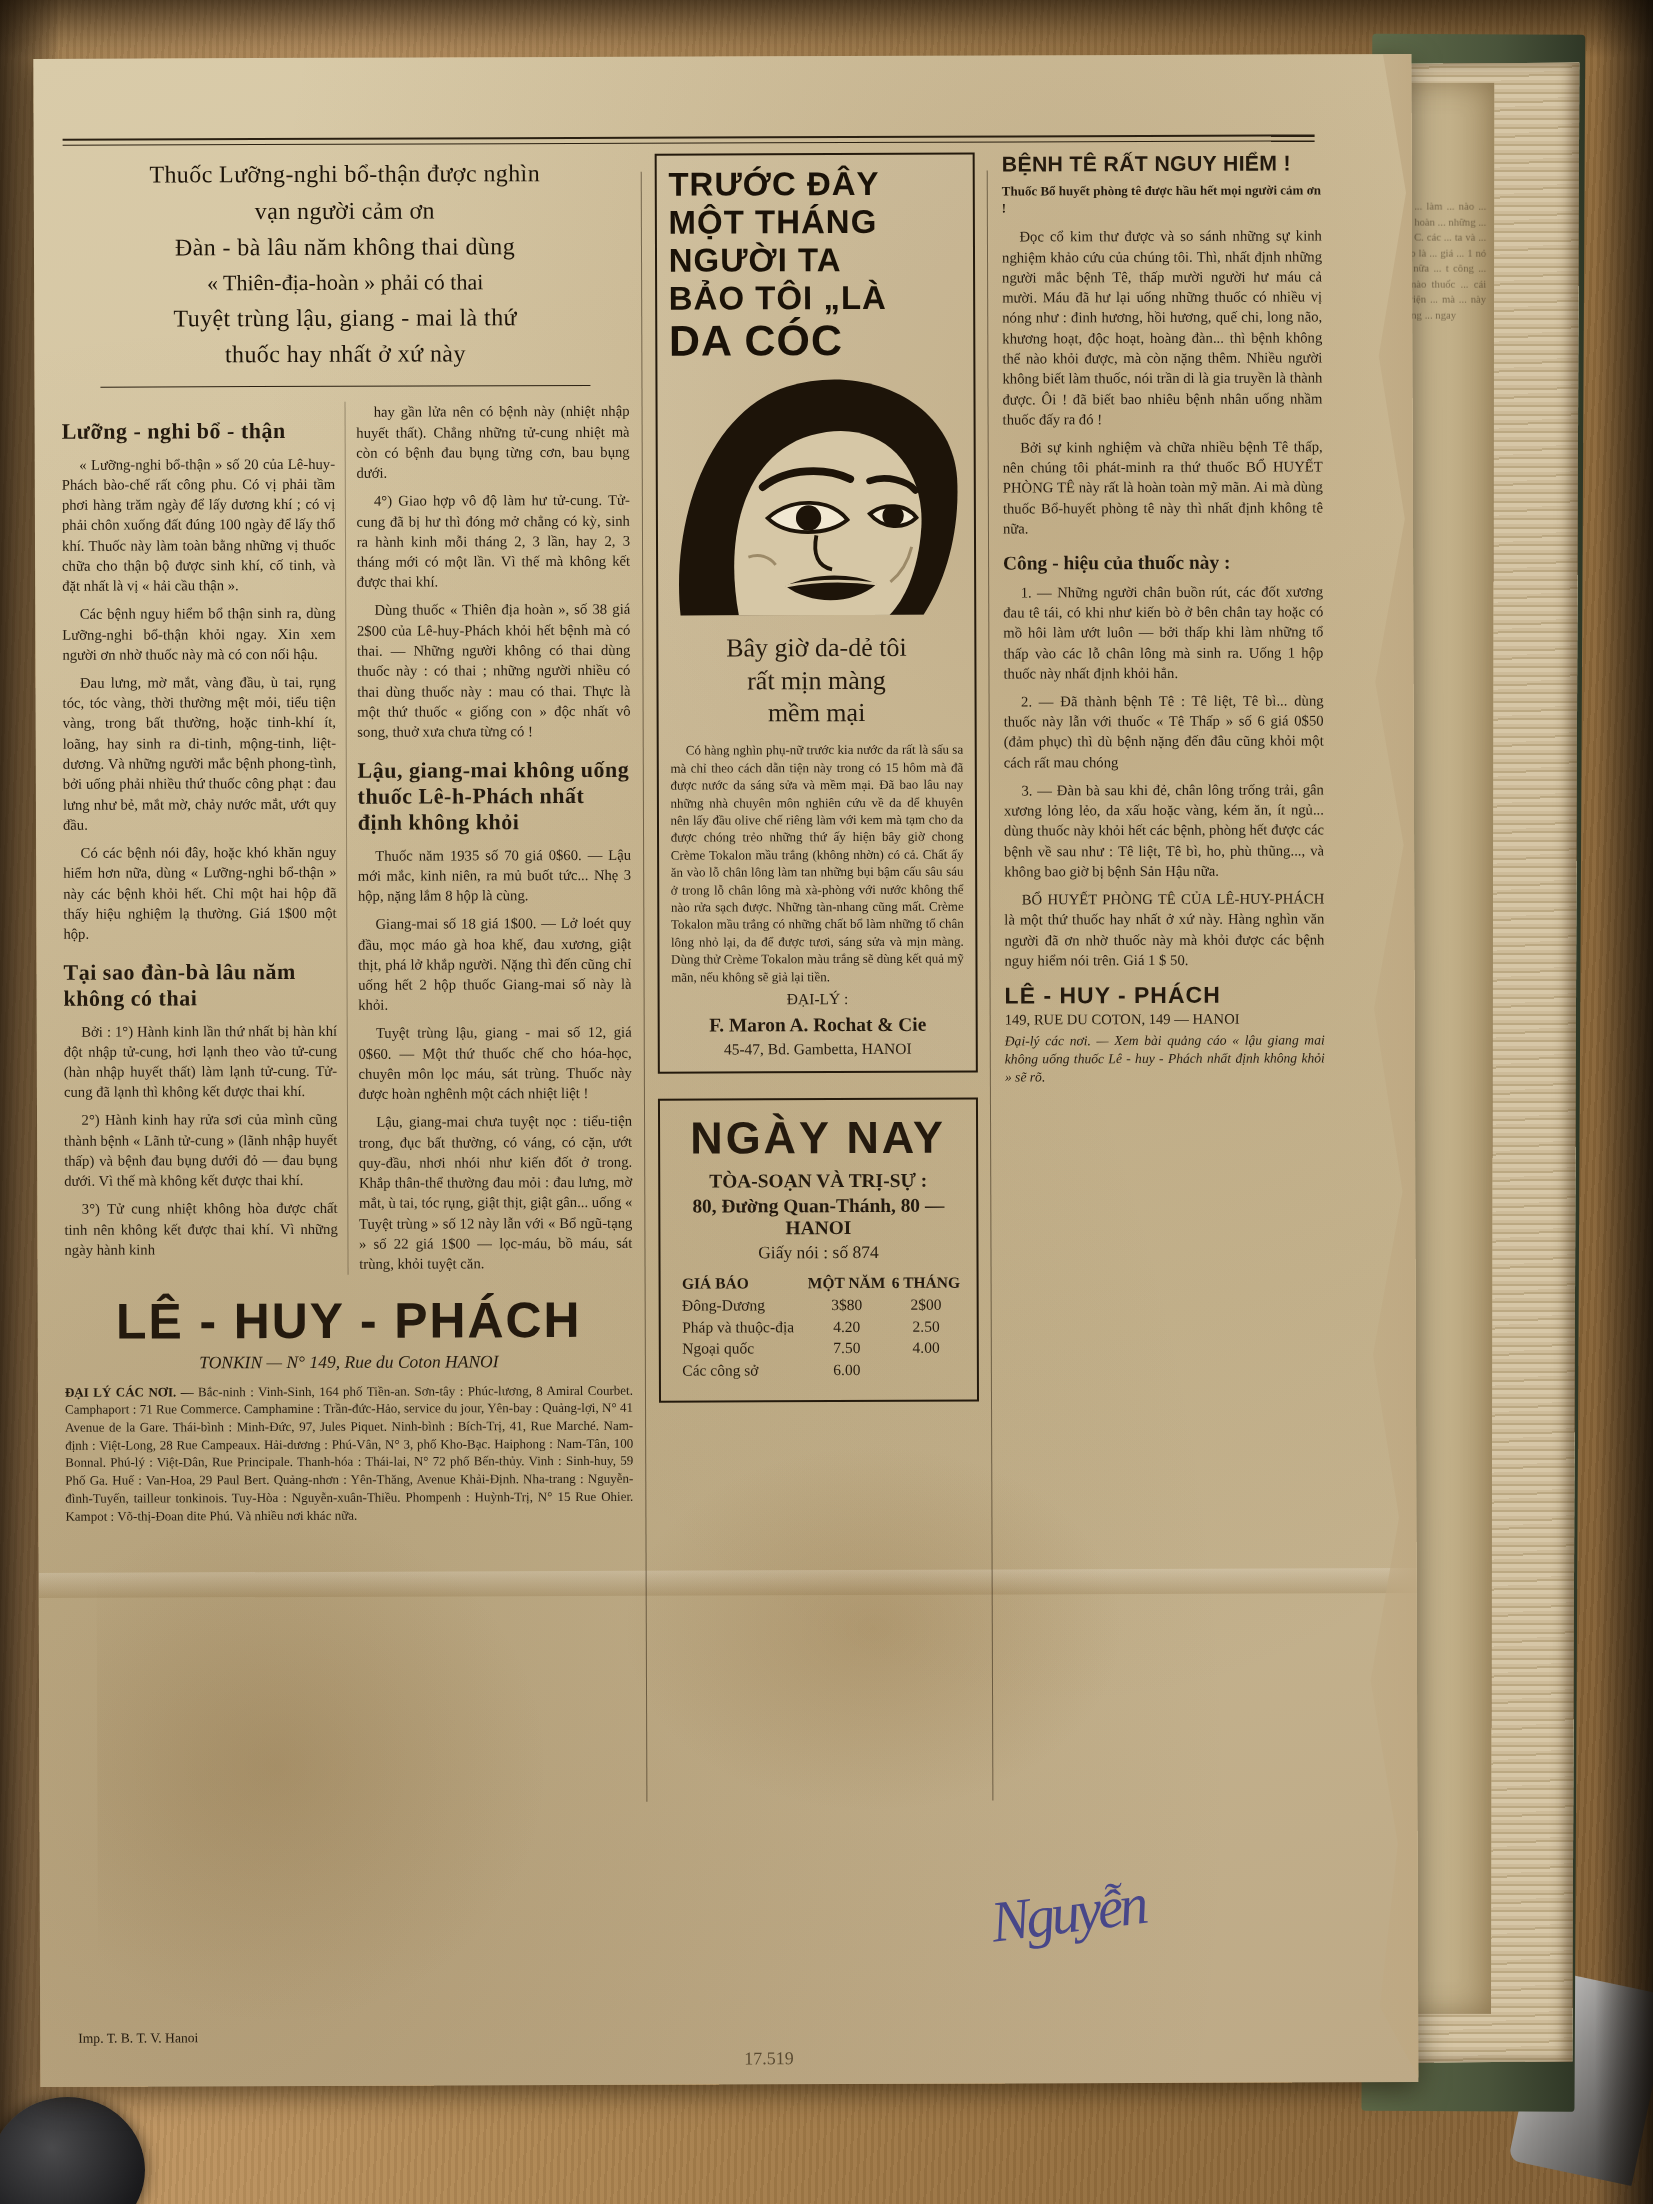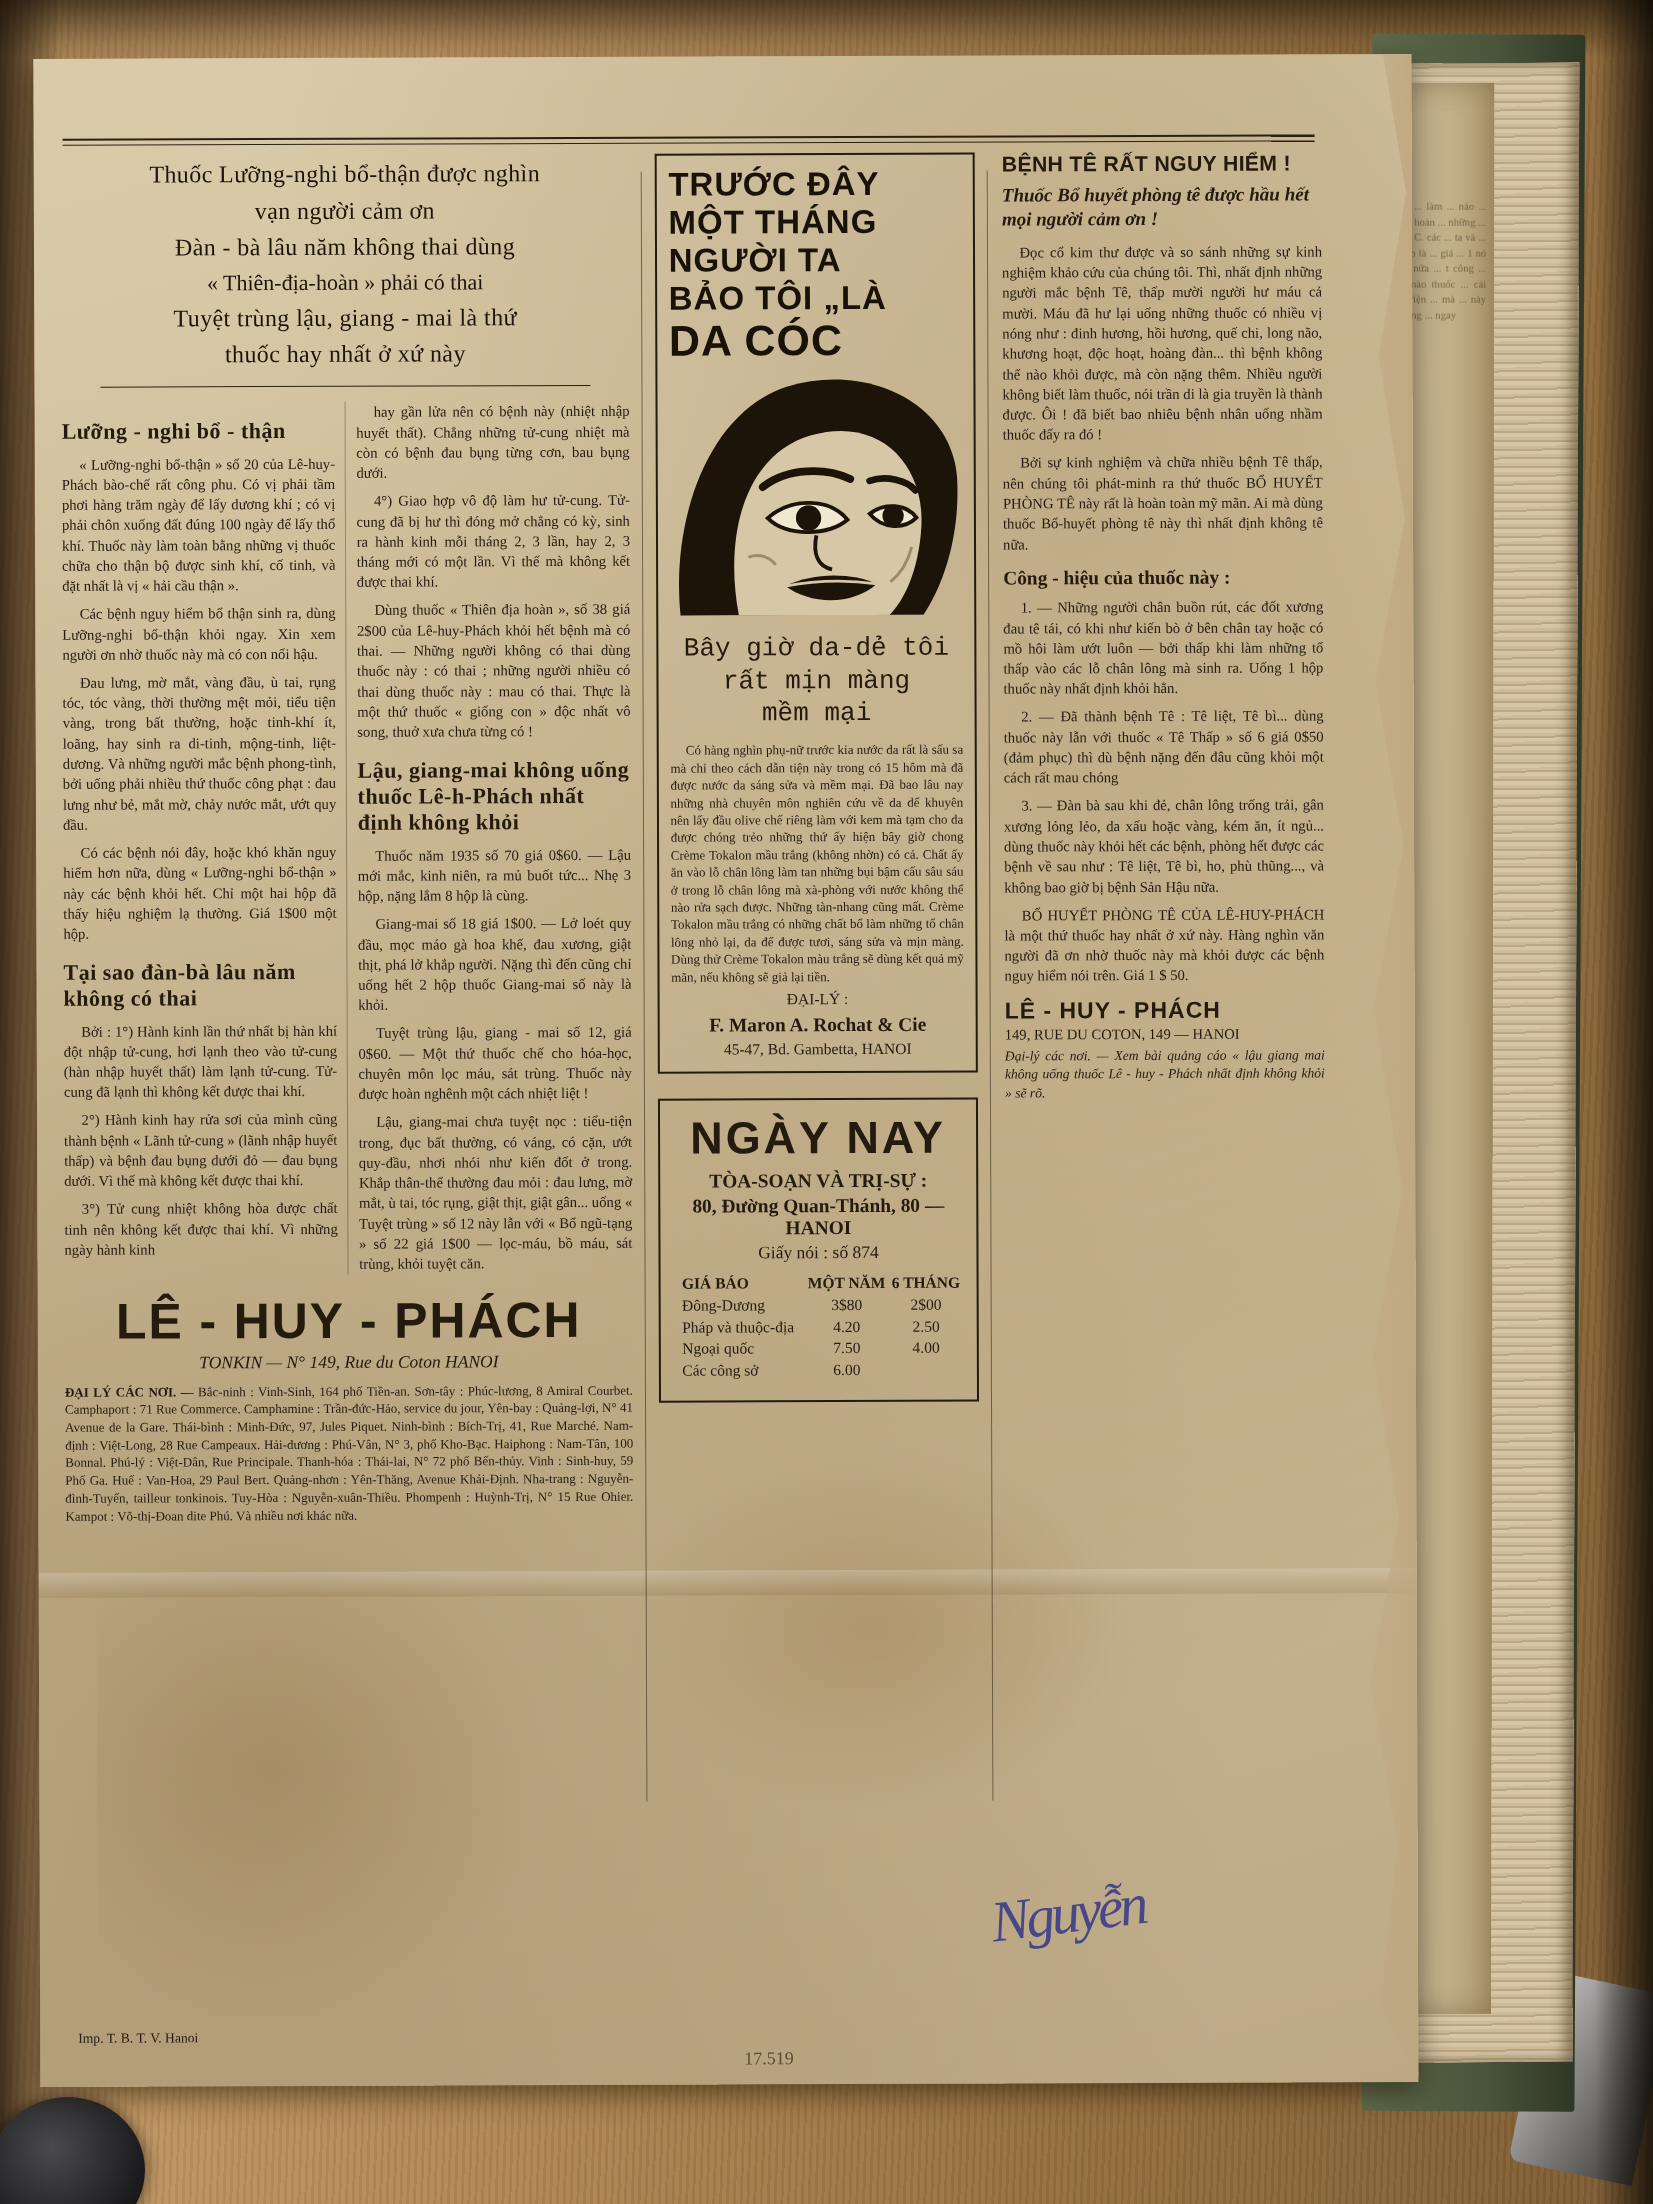--- a/index.html
+++ b/index.html
@@ -242,21 +242,21 @@
   .face {
     margin-top: 5.8px;
     width: 100%;
     height: 243px;
   }
   .ad-tag {
     text-align: center;
     font-size: 26px;
     line-height: 1.25;
     margin: 13.6px 0 11.6px 0;
-    font-family: Liberation Mono, monospace;
+    font-family: Liberation Serif, serif;
   }
   .ad-small {
     font-size: 13px;
     line-height: 1.34;
     text-align: justify;
     text-indent: 15.5px;
   }
   .dealer {
     text-align: center;
     margin-top: 5px;
@@ -291,21 +291,21 @@
   .price-tbl td { text-align: center; padding: 1.9px 0; }
   .nn-foot { font-size: 14px; line-height: 1.35; text-align: center; margin-top: 7.8px; }
 
   
   .r-title {
     font-family: "Liberation Sans", sans-serif;
     font-weight: bold;
     font-size: 21.3px;
     letter-spacing: 0.3px;
   }
-  .r-sub { font-size: 19px; font-weight: bold; line-height: 1.3; margin: 5.8px 0 9.7px 0; font-style: italic; }
+  .r-sub { font-size: 13px; font-weight: bold; line-height: 1.3; margin: 5.8px 0 9.7px 0; }
   .r-head2 { font-size: 19.4px; font-weight: bold; margin: 13.6px 0 7.8px 0; }
   .sig-name {
     font-family: "Liberation Sans", sans-serif;
     font-weight: bold;
     font-size: 23px;
     letter-spacing: 1px;
     margin-top: 11.6px;
   }
   .sig-addr { font-size: 14.6px; margin-top: 1.9px; }
   .sig-note { font-size: 13.6px; font-style: italic; line-height: 1.35; margin-top: 3.9px; text-align: justify;}

